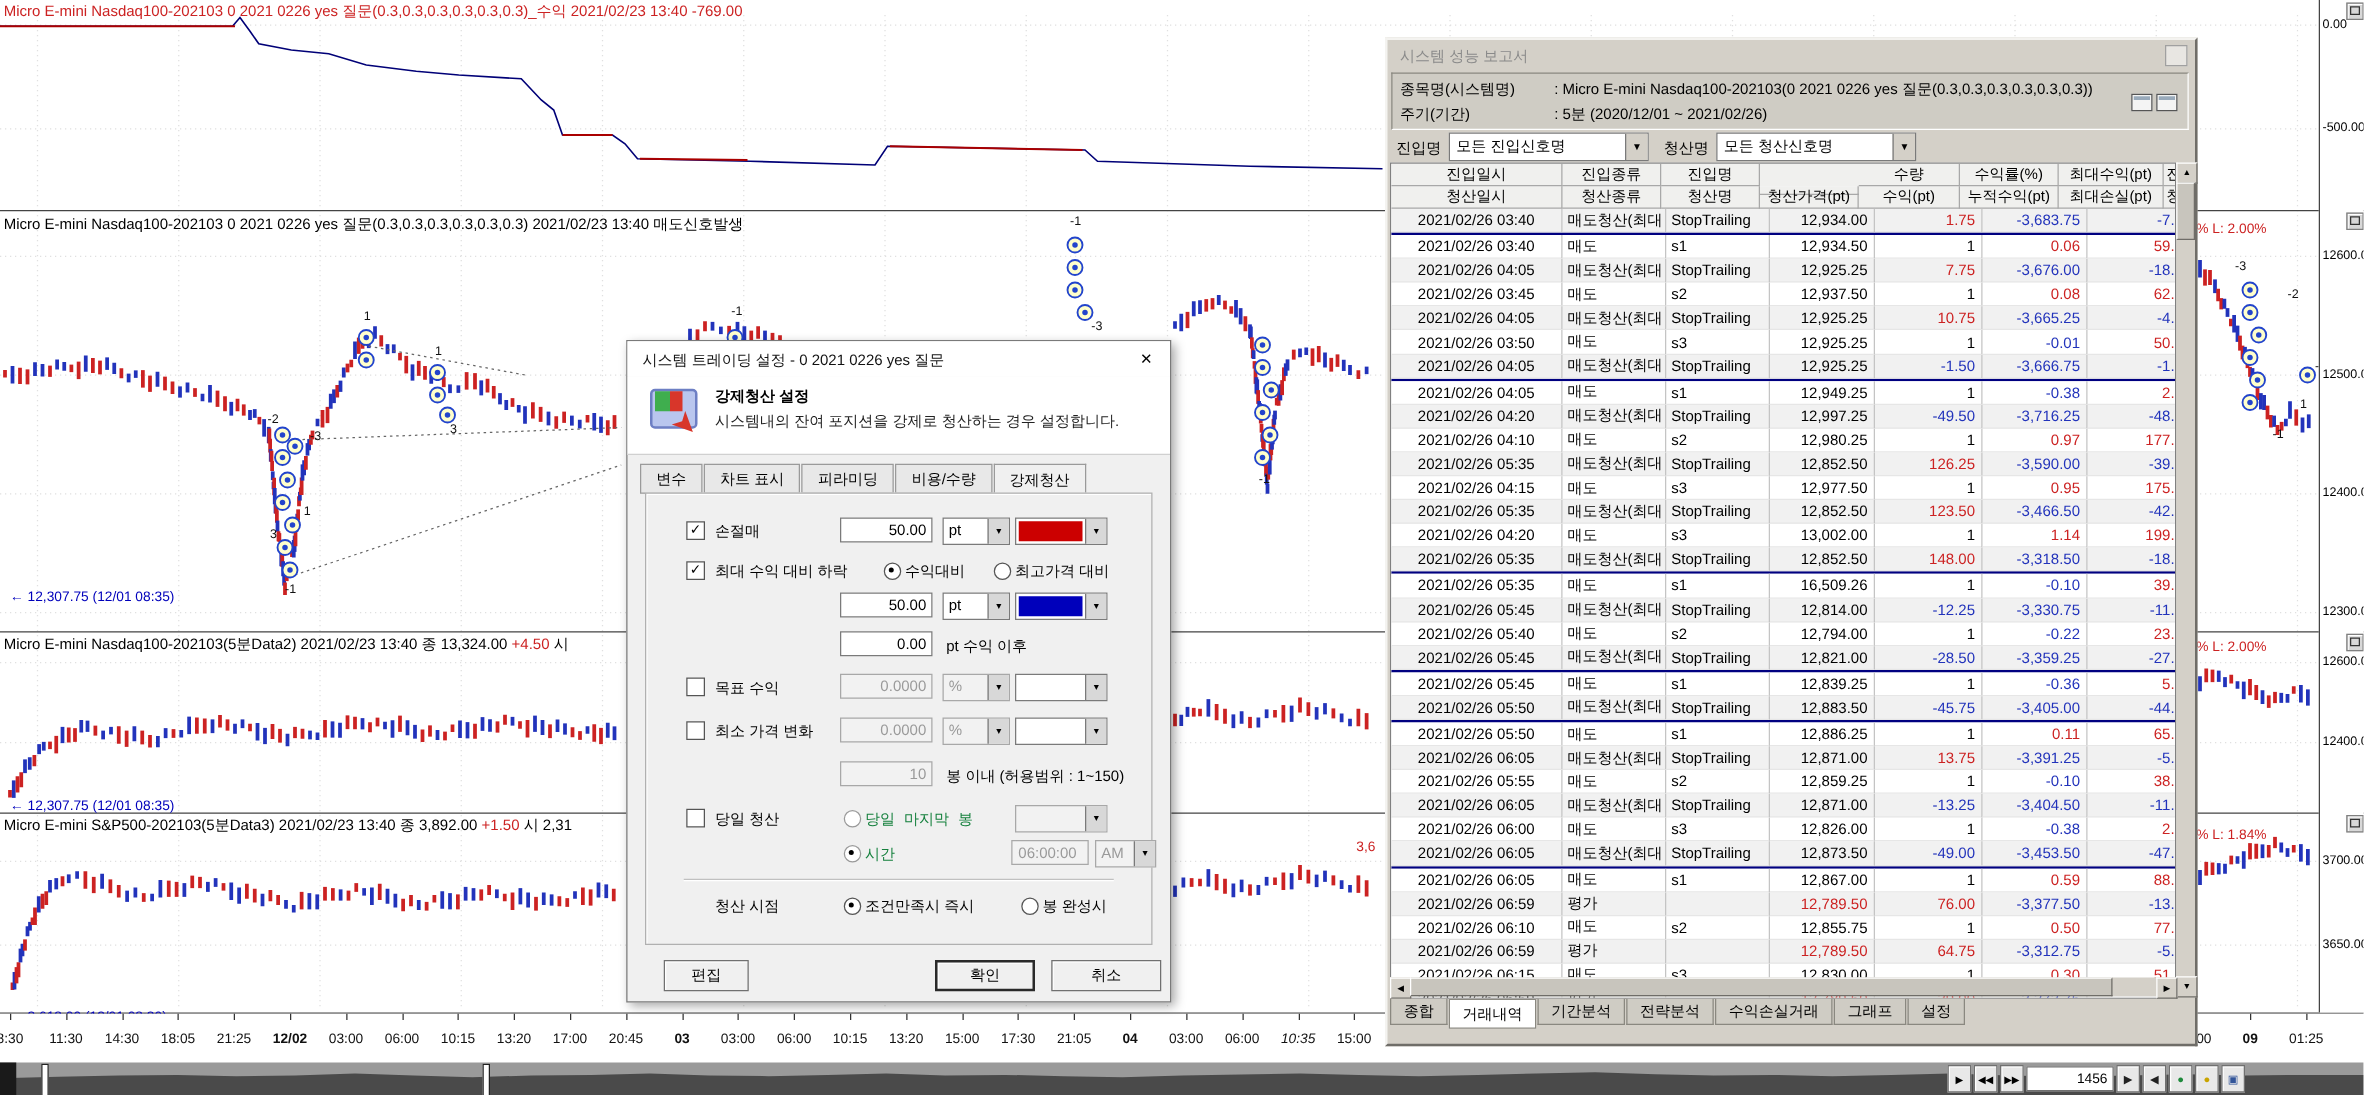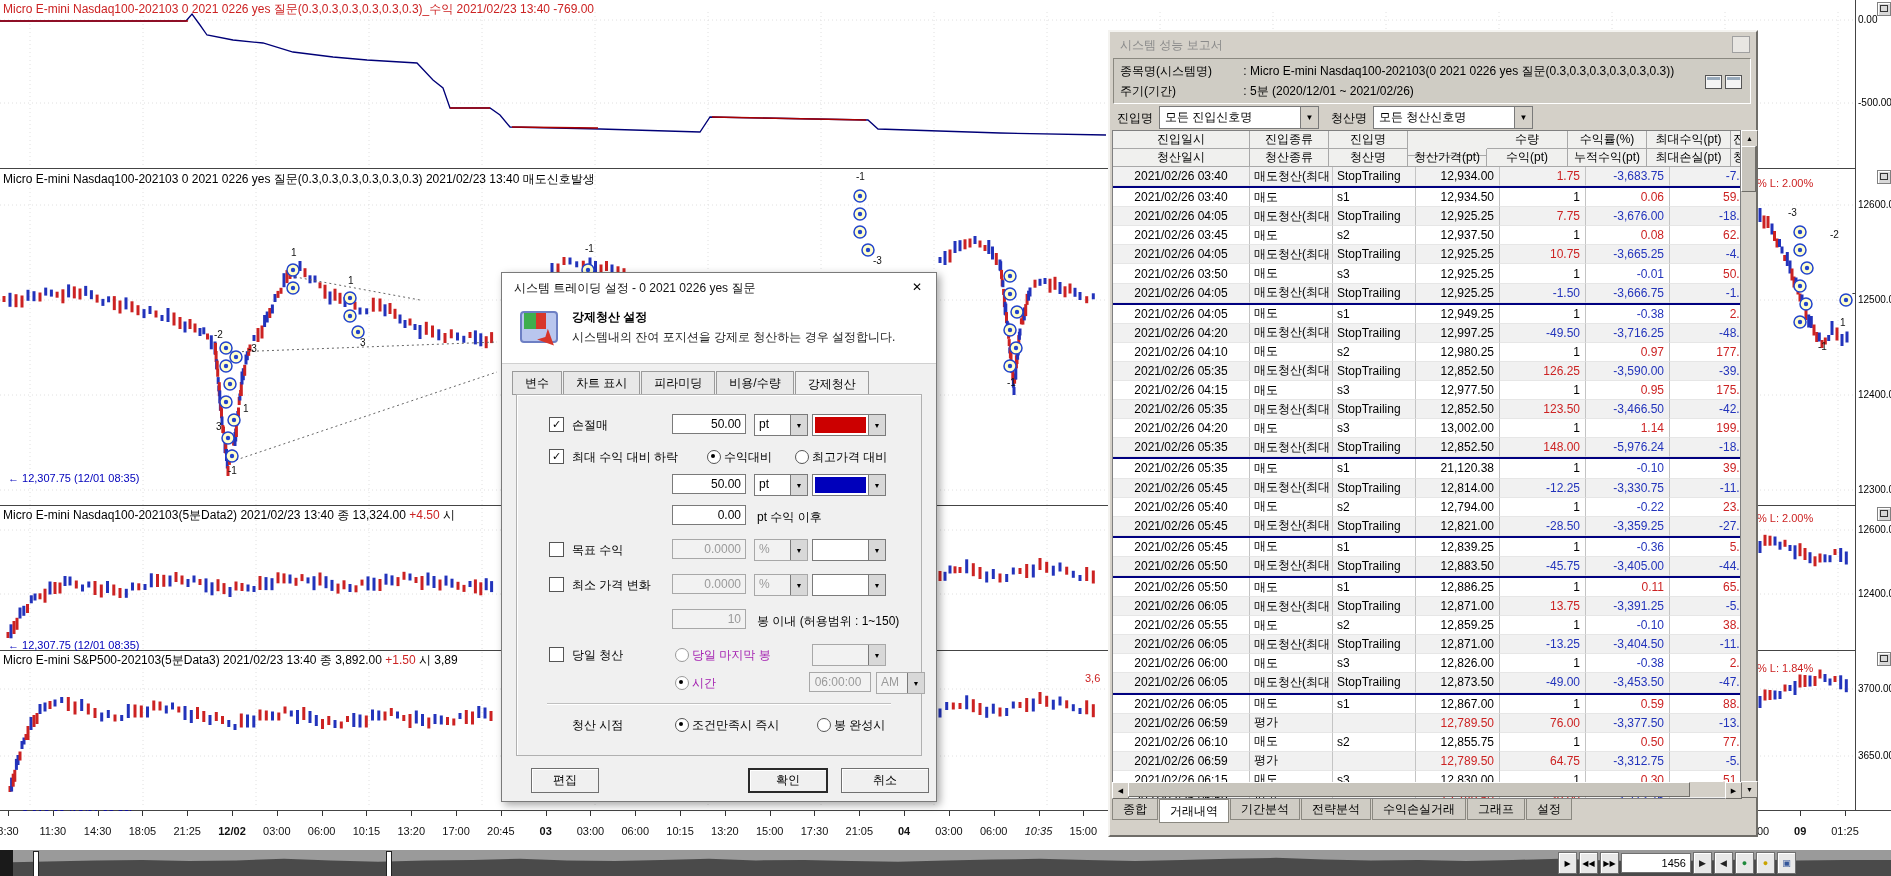--- a/index.html
+++ b/index.html
@@ -104,21 +104,21 @@
         display:flex;align-items:center;margin-right:1px;cursor:pointer;}
   .dtab.active{background:#f0f0f0;height:24px;border-bottom:none;font-weight:normal;}
   #dlg-group{position:absolute;left:14px;top:121px;width:404px;height:360px;border:1px solid #b0b0b0;
              box-shadow:inset 1px 1px 0 #fff;background:#f0f0f0;}
   .cb{position:absolute;width:13px;height:13px;background:#fff;border:1px solid #555;font-size:11px;
       line-height:12px;text-align:center;cursor:pointer;}
   .radio{position:absolute;width:12px;height:12px;border:1px solid #555;border-radius:50%;background:#fff;cursor:pointer;}
   .radio.on:after{content:"";position:absolute;left:3px;top:3px;width:4px;height:4px;border-radius:50%;background:#000;}
   .radio.dis{border-color:#9a9a9a;}
   .dlbl{position:absolute;white-space:nowrap;}
-  .dlbl.dis{color:#a21caf;}
+  .dlbl.dis{color:#15803d;font-family:Liberation Mono, monospace;}
   .dinput{position:absolute;width:74px;height:20px;background:#fff;border:1px solid #7a7a7a;
           font-size:12px;text-align:right;padding:0 4px 0 0;font-family:inherit;box-sizing:border-box;}
   .dinput.dis{color:#9a9a9a;background:#f2f2f2;border-color:#a8a8a8;}
   .dcombo{position:absolute;height:20px;background:#fff;border:1px solid #7a7a7a;display:flex;}
   .dcombo .cval{flex:1;padding:2px 0 0 4px;font-size:12px;}
   .dcombo .cbtn{width:16px;background:#d8d8d8;border-left:1px solid #7a7a7a;font-size:7px;
                 display:flex;align-items:center;justify-content:center;}
   .dcombo.dis .cval{color:#9a9a9a;}
   .dcombo.dis{background:#f2f2f2;border-color:#a8a8a8;}
   .ccombo{position:absolute;width:72px;height:20px;border:1px solid #7a7a7a;display:flex;background:#fff;}
@@ -759,21 +759,21 @@
 
   <div class="pane-sep" style="top:168px"></div>
   <div class="pane-sep" style="top:505px"></div>
   <div class="pane-sep" style="top:650px"></div>
   <div class="pane-sep" style="top:810px"></div>
 
   <div id="chart-titles">
       <div class="chart-title" style="left: 3px; top: 1px;"><span style="color: rgb(204, 34, 34);">Micro E-mini Nasdaq100-202103 0 2021 0226 yes 질문(0.3,0.3,0.3,0.3,0.3,0.3)_수익 2021/02/23 13:40 -769.00</span></div>
       <div class="chart-title" style="left: 3px; top: 171px;"><span style="color: rgb(0, 0, 0);">Micro E-mini Nasdaq100-202103 0 2021 0226 yes 질문(0.3,0.3,0.3,0.3,0.3,0.3)  2021/02/23 13:40 매도신호발생</span></div>
       <div class="chart-title" style="left: 3px; top: 507px;"><span style="color: rgb(0, 0, 0);">Micro E-mini Nasdaq100-202103(5분Data2)  2021/02/23 13:40  종 13,324.00 </span><span style="color: rgb(204, 34, 34);">+4.50</span><span style="color: rgb(0, 0, 0);">  시</span></div>
-      <div class="chart-title" style="left: 3px; top: 652px;"><span style="color: rgb(0, 0, 0);">Micro E-mini S&amp;P500-202103(5분Data3)  2021/02/23 13:40  종 3,892.00 </span><span style="color: rgb(204, 34, 34);">+1.50</span><span style="color: rgb(0, 0, 0);">  시 3,89</span></div>
+      <div class="chart-title" style="left: 3px; top: 652px;"><span style="color: rgb(0, 0, 0);">Micro E-mini S&amp;P500-202103(5분Data3)  2021/02/23 13:40  종 3,892.00 </span><span style="color: rgb(204, 34, 34);">+1.50</span><span style="color: rgb(0, 0, 0);">  시 2,31</span></div>
     </div>
   <div id="chart-overlays">
       <div class="low-label" style="left: 8px; top: 472px;">← 12,307.75 (12/01 08:35)</div>
       <div class="l-label" style="left: 1757px; top: 177px;">% L: 2.00%</div>
       <div class="low-label" style="left: 8px; top: 639px;">← 12,307.75 (12/01 08:35)</div>
       <div class="l-label" style="left: 1757px; top: 512px;">% L: 2.00%</div>
       <div class="low-label" style="left: 8px; top: 808px;">← 3,618.00 (12/01 08:30)</div>
       <div class="l-label" style="left: 1757px; top: 662px;">% L: 1.84%</div>
       <div class="partial-price" style="left: 1085px; top: 672px;">3,6</div>
     </div>
@@ -1078,28 +1078,28 @@
           <div class="tcell ar" style="width: 80px;">1</div>
           <div class="tcell ar pos" style="width: 78px;">1.14</div>
           <div class="tcell ar pos" style="width: 83px;">199.50</div>
         </div>
         <div class="trow brow exit sep">
           <div class="tcell ac" style="width: 136px;">2021/02/26 05:35</div>
           <div class="tcell al" style="width: 78px;">매도청산(최대</div>
           <div class="tcell al" style="width: 78px;">StopTrailing</div>
           <div class="tcell ar" style="width: 78px;">12,852.50</div>
           <div class="tcell ar pos" style="width: 80px;">148.00</div>
-          <div class="tcell ar neg" style="width: 78px;">-5,976.24</div>
+          <div class="tcell ar neg" style="width: 78px;">-3,318.50</div>
           <div class="tcell ar neg" style="width: 83px;">-18.00</div>
         </div>
         <div class="trow brow entry">
           <div class="tcell ac" style="width: 136px;">2021/02/26 05:35</div>
           <div class="tcell al" style="width: 78px;">매도</div>
           <div class="tcell al" style="width: 78px;">s1</div>
-          <div class="tcell ar" style="width: 78px;">21,120.38</div>
+          <div class="tcell ar" style="width: 78px;">16,509.26</div>
           <div class="tcell ar" style="width: 80px;">1</div>
           <div class="tcell ar neg" style="width: 78px;">-0.10</div>
           <div class="tcell ar pos" style="width: 83px;">39.25</div>
         </div>
         <div class="trow brow exit">
           <div class="tcell ac" style="width: 136px;">2021/02/26 05:45</div>
           <div class="tcell al" style="width: 78px;">매도청산(최대</div>
           <div class="tcell al" style="width: 78px;">StopTrailing</div>
           <div class="tcell ar" style="width: 78px;">12,814.00</div>
           <div class="tcell ar neg" style="width: 80px;">-12.25</div>

